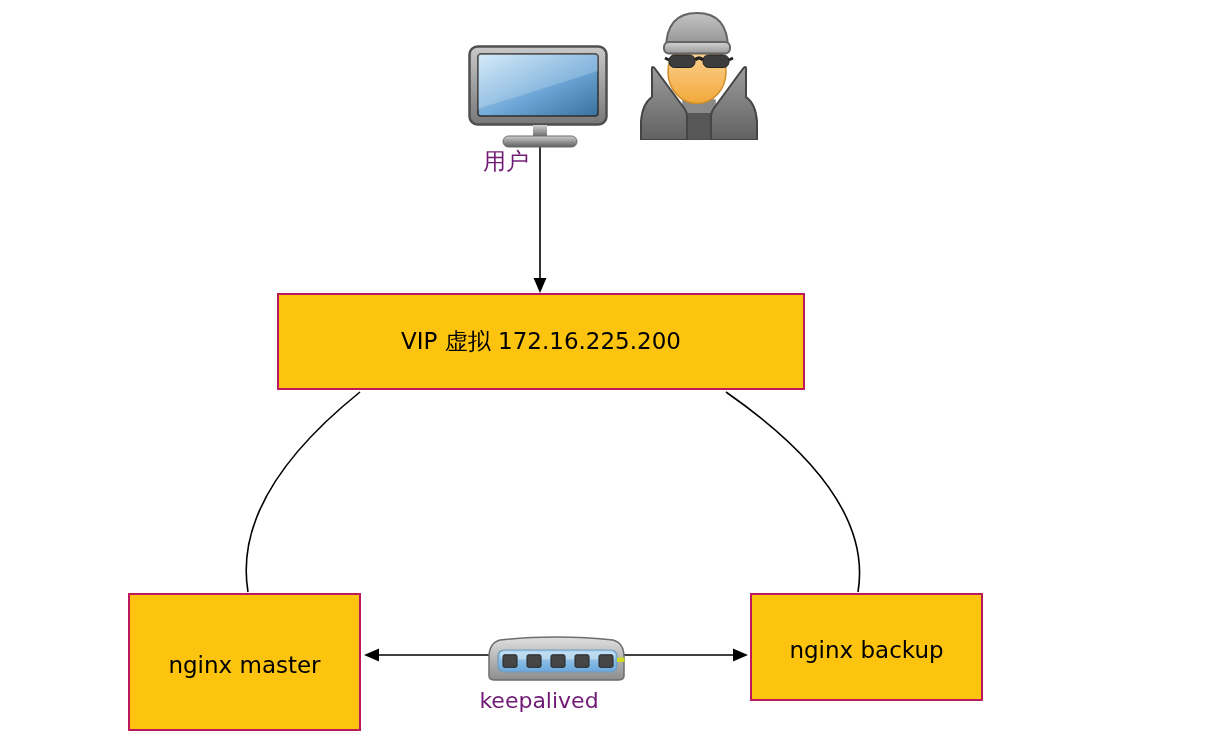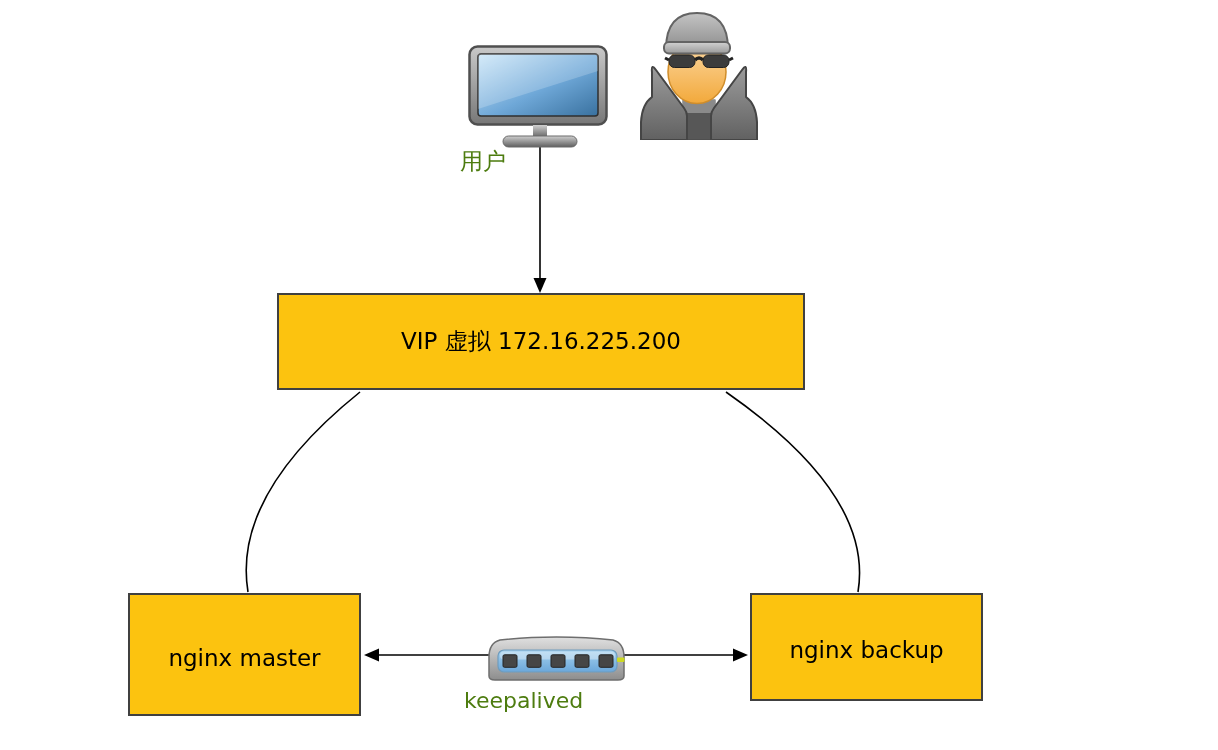--- a/index.html
+++ b/index.html
@@ -1,21 +1,21 @@
 <!DOCTYPE html>
 <html><head>
 <meta charset="utf-8">
 <style>
   html,body{margin:0;padding:0;background:#fff;}
   #page{position:relative;width:1218px;height:750px;background:#fff;font-family:"DejaVu Sans","Liberation Sans",sans-serif;overflow:hidden;}
-  .node{position:absolute;background:#FCC30F;border:2px solid #404040;box-sizing:border-box;display:flex;flex-direction:column;align-items:center;justify-content:center;color:#000;font-size:23px;line-height:29px;text-align:center;z-index:2;}
+  .node{position:absolute;background:#FCC30F;border:2px solid #be185d;box-sizing:border-box;display:flex;flex-direction:column;align-items:center;justify-content:center;color:#000;font-size:23px;line-height:29px;text-align:center;z-index:2;}
   #vip-box{left:277px;top:293px;width:528px;height:97px;}
-  #master-box{left:128px;top:593px;width:233px;height:123px;padding-top:7px;}
+  #master-box{left:128px;top:593px;width:233px;height:138px;padding-top:7px;}
   #backup-box{left:750px;top:593px;width:233px;height:108px;padding-top:7px;}
-  .freelabel{position:absolute;color:#4d7c0f;font-size:22px;text-align:left;z-index:2;}
+  .freelabel{position:absolute;color:#701a75;font-size:22px;text-align:center;z-index:2;}
   #user-label{left:460px;top:146px;width:92px;font-size:23px;}
   #keepalived-label{left:464px;top:688px;width:150px;}
   #connectors{position:absolute;left:0;top:0;z-index:1;}
   .icon{position:absolute;z-index:3;}
   #monitor-icon{left:468px;top:45px;}
   #spy-icon{left:640px;top:8px;}
   #switch-icon{left:486px;top:633px;}
 </style>
 </head>
 <body>

